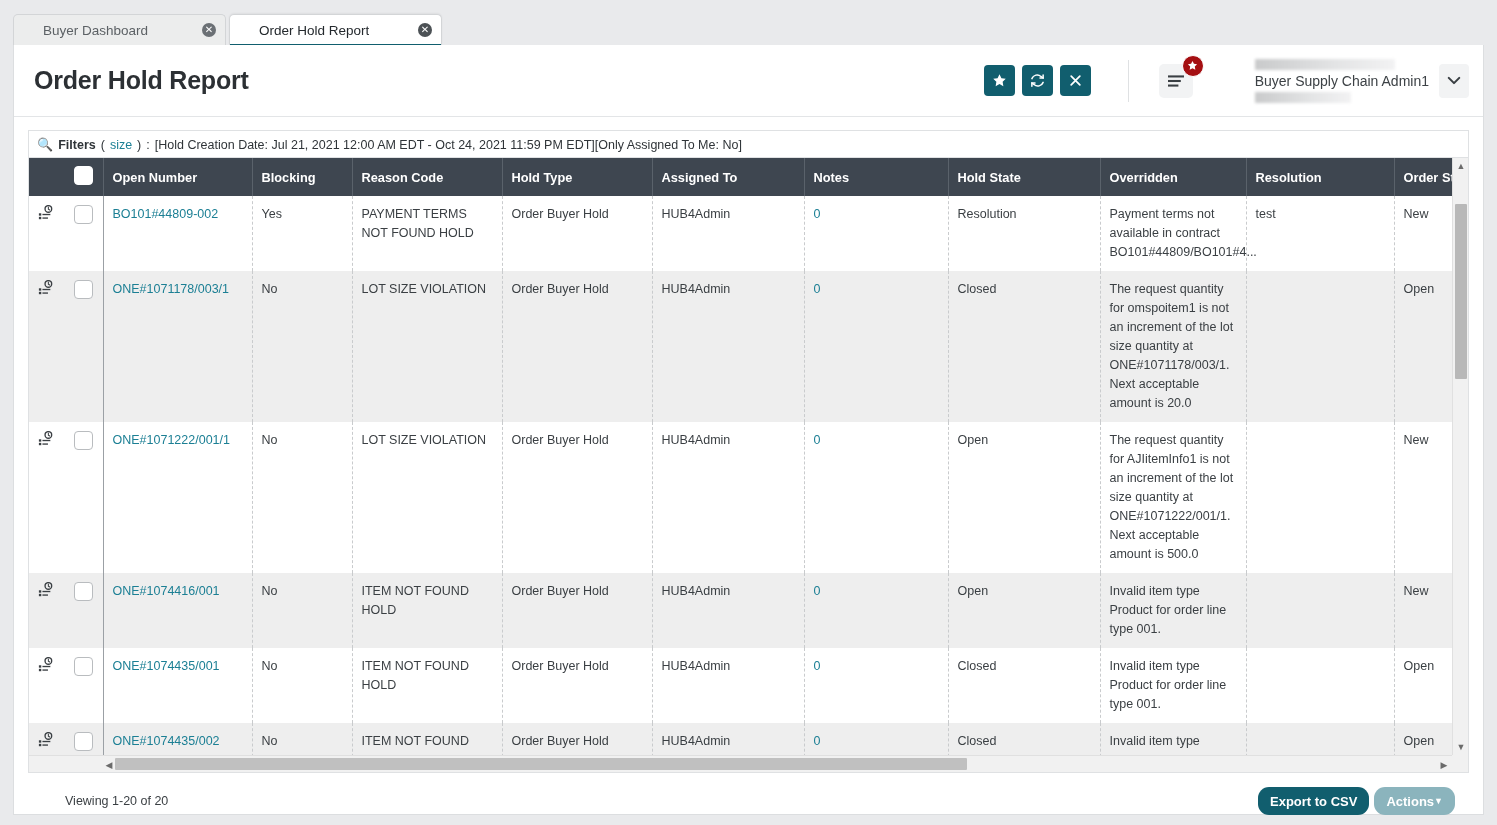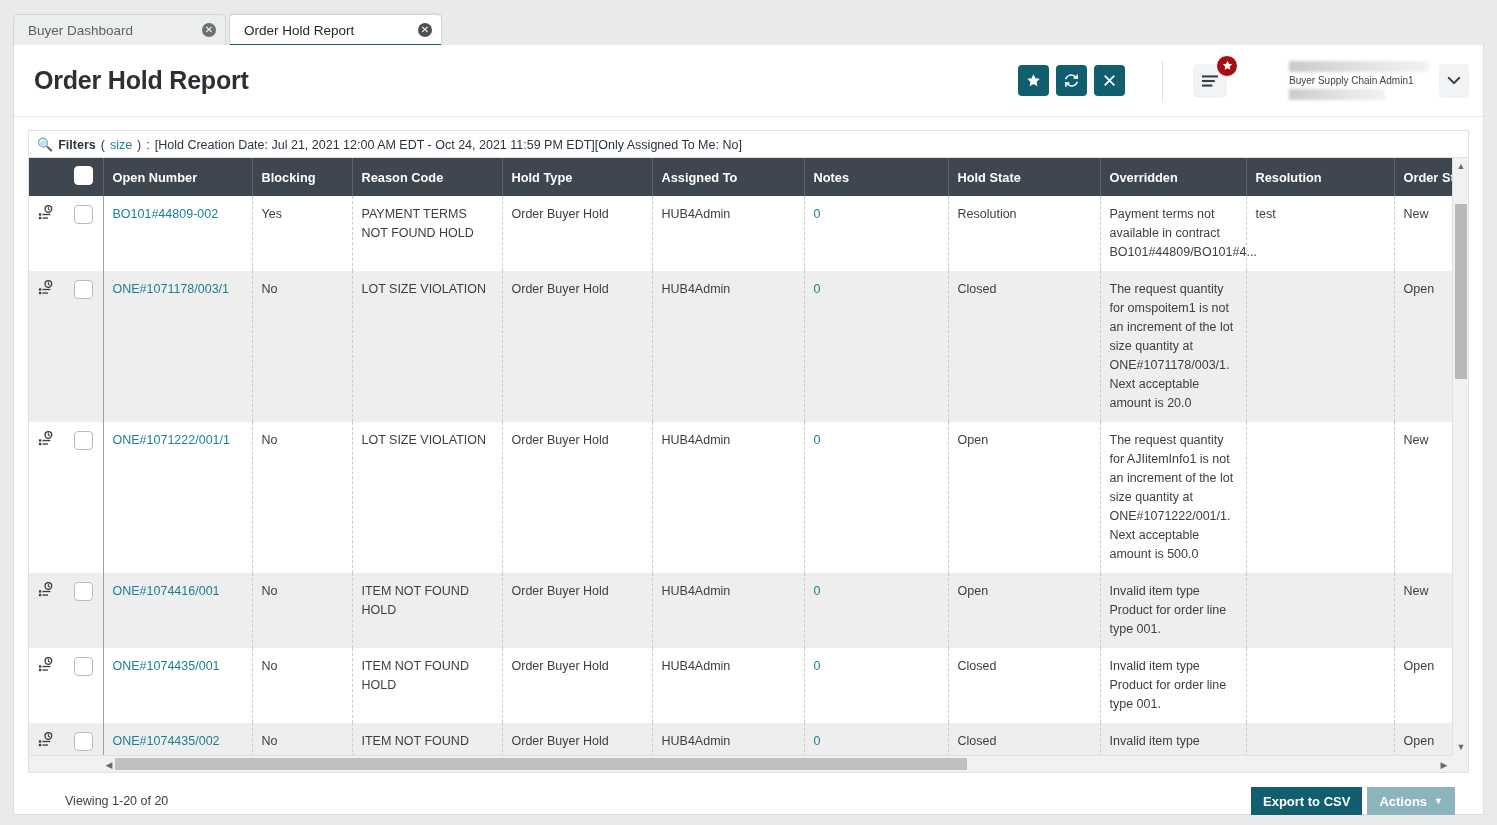--- a/index.html
+++ b/index.html
@@ -18,21 +18,21 @@
     display: flex;
     align-items: flex-end;
     padding-left: 13px;
     position: relative;
   }
   .tab {
     position: relative;
     height: 31px;
     display: flex;
     align-items: center;
-    padding: 0 30px 0 14px;
+    padding: 0 30px 0 29px;
     font-size: 13.5px;
     color: #5c6165;
     background: #eceded;
     border: 1px solid #d3d5d7;
     border-bottom: none;
     border-radius: 5px 5px 0 0;
     margin-right: 3px;
     min-width: 213px;
     user-select: none;
   }
@@ -136,21 +136,21 @@
   }
   .user-names { display: flex; flex-direction: column; align-items: flex-start; }
   .redact {
     background: linear-gradient(90deg, #c9cacb, #e4e5e6 60%, #f2f2f3);
     height: 11px;
     border-radius: 1px;
     filter: blur(1.6px);
   }
   .redact.top { width: 140px; margin-bottom: 3px; }
   .redact.bot { width: 96px; margin-top: 3px; }
-  .user-name { font-size: 10px; color: #3d4246; white-space: nowrap; }
+  .user-name { font-size: 14px; color: #3d4246; white-space: nowrap; }
   .caret-btn {
     width: 30px; height: 34px;
     background: #f2f3f4;
     border: none; border-radius: 4px;
     display: flex; align-items: center; justify-content: center;
     cursor: pointer; padding: 0;
   }
 
   
   .content {
@@ -303,32 +303,32 @@
   .footer {
     height: 56px;
     display: flex;
     align-items: center;
     padding: 0 14px 0 37px;
   }
   .viewing { font-size: 12.5px; color: #3a3f43; }
   .footer-spacer { flex: 1 1 auto; }
   .btn {
     border: none;
-    border-radius: 0;
+    border-radius: 11px;
     font-size: 13px;
     font-weight: bold;
     color: #fff;
     height: 28px;
     padding: 0 12px;
     cursor: pointer;
   }
   .btn.primary { background: #115e6e; }
   .btn.muted {
     background: #8bb4bd;
-    display: inline-flex; align-items: center; gap: 7px;
+    display: inline-flex; align-items: center; 
     margin-left: 5px;
   }
   .btn.muted .dn { font-size: 9px; }
 </style>
 </head>
 <body>
 
 <div class="tabstrip">
   <div class="tab">
     <span class="tab-label">Buyer Dashboard</span>

